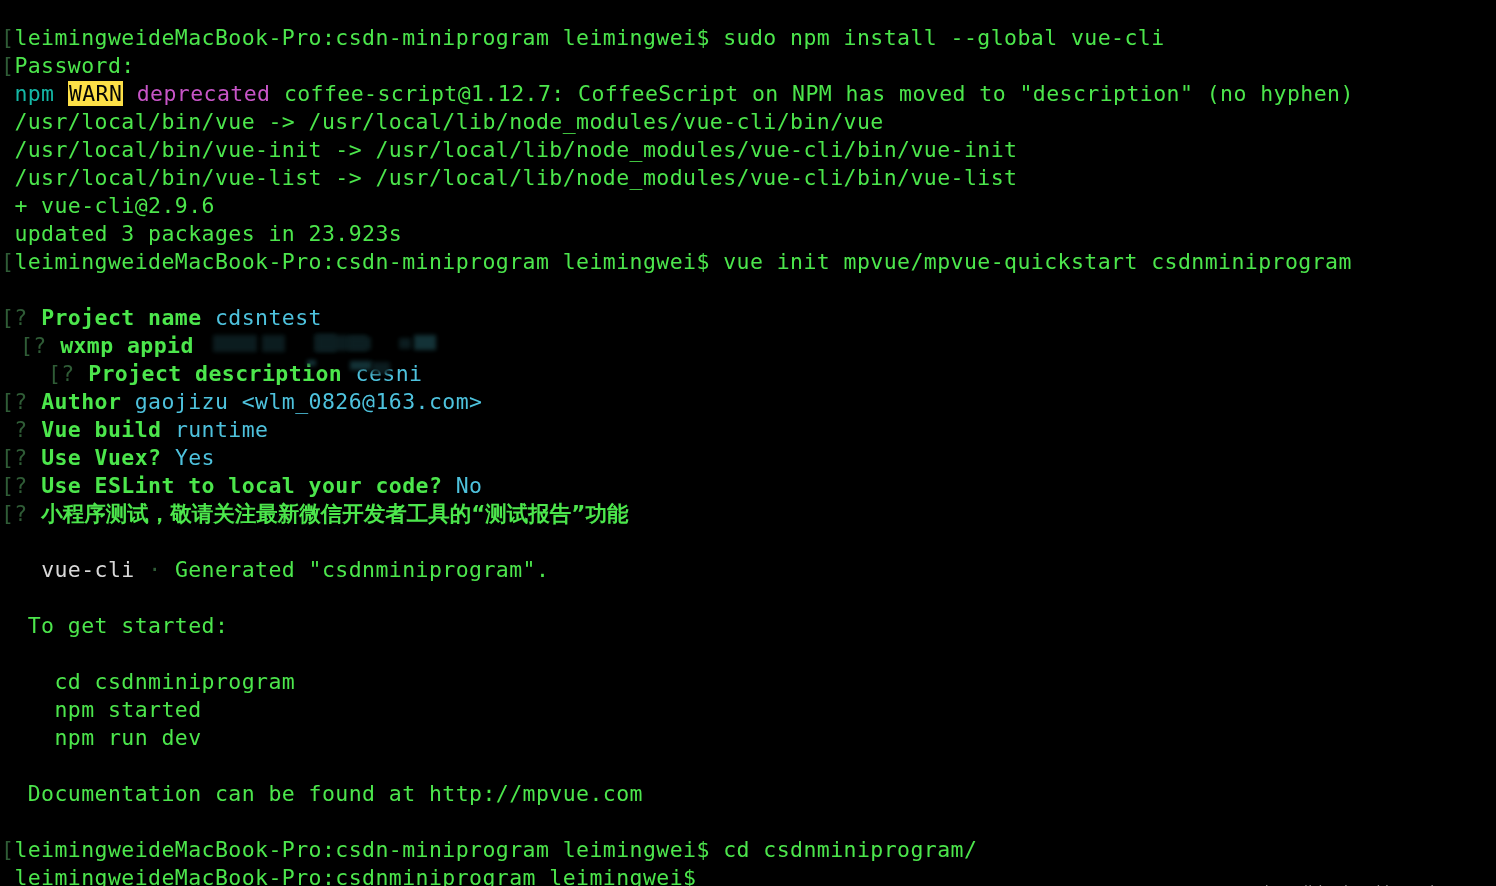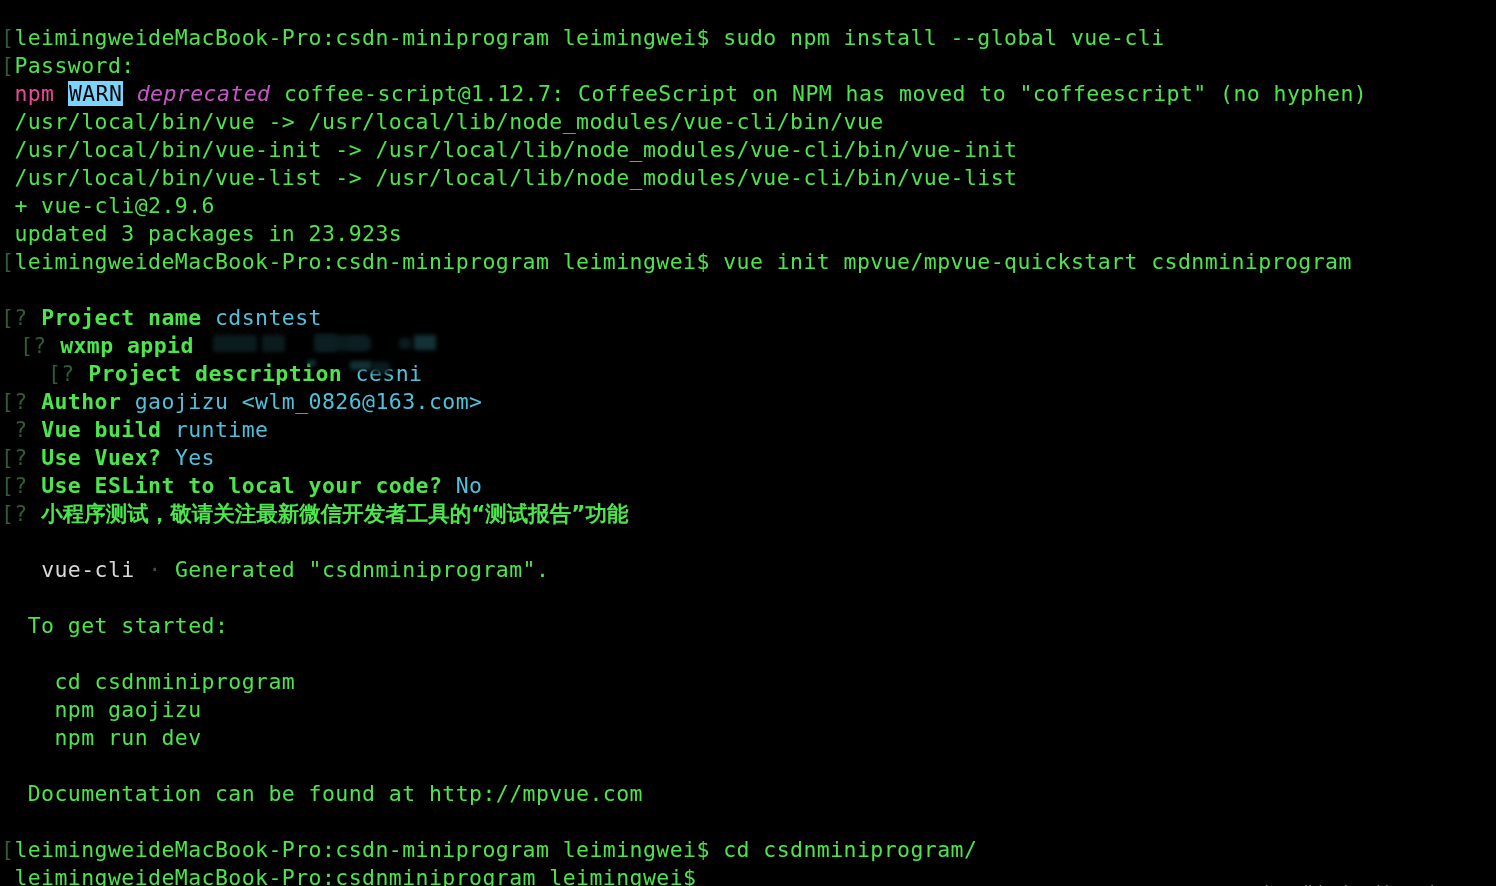--- a/index.html
+++ b/index.html
@@ -23,28 +23,28 @@
   }
   .line {
     height: 28px;
     white-space: pre;
     padding-left: 1px;
   }
   .blank { height: 28px; }
 
   
   .c-green   { color: #4ce64c; }
-  .c-grey    { color: #ec4899; }
+  .c-grey    { color: #14b8a6; }
   .c-dim     { color: #2f5c36; }
-  .c-magenta { color: #c755c7; font-style: italic; }
+  .c-magenta { color: #c755c7; }
   .c-blue    { color: #4ec2dd; }
   .c-white   { color: #d8d8d8; }
 
   .warn {
-    background: #7dd3fc;
+    background: #fde047;
     color: #050505;
     padding: 0 1px;
   }
   .qbold {
     color: #4ce64c;
     font-weight: bold;
   }
   .qbold-cjk {
     color: #4ce64c;
     font-weight: bold;
@@ -86,21 +86,21 @@
 </style>
 </head>
 <body>
 
 <div id="terminal">
 
   <div class="line"><span class="bracket">[</span><span class="c-green">leimingweideMacBook-Pro:csdn-miniprogram leimingwei$</span><span class="c-green"> </span><span class="c-green">sudo npm install --global vue-cli</span></div>
 
   <div class="line"><span class="bracket">[</span><span class="c-green">Password:</span></div>
 
-  <div class="line"> <span class="c-grey">npm</span> <span class="warn">WARN</span> <span class="c-magenta">deprecated</span> <span class="c-green">coffee-script@1.12.7: CoffeeScript on NPM has moved to "coffeescript" (no hyphen)</span></div>
+  <div class="line"> <span class="c-grey">npm</span> <span class="warn">WARN</span> <span class="c-magenta">deprecated</span> <span class="c-green">coffee-script@1.12.7: CoffeeScript on NPM has moved to "description" (no hyphen)</span></div>
 
   <div class="line"> <span class="c-green">/usr/local/bin/vue -&gt; /usr/local/lib/node_modules/vue-cli/bin/vue</span></div>
   <div class="line"> <span class="c-green">/usr/local/bin/vue-init -&gt; /usr/local/lib/node_modules/vue-cli/bin/vue-init</span></div>
   <div class="line"> <span class="c-green">/usr/local/bin/vue-list -&gt; /usr/local/lib/node_modules/vue-cli/bin/vue-list</span></div>
 
   <div class="line"> <span class="c-green">+ vue-cli@2.9.6</span></div>
   <div class="line"> <span class="c-green">updated 3 packages in 23.923s</span></div>
 
   <div class="line"><span class="bracket">[</span><span class="c-green">leimingweideMacBook-Pro:csdn-miniprogram leimingwei$</span> <span class="c-green">vue init mpvue/mpvue-quickstart csdnminiprogram</span></div>
 
@@ -142,21 +142,21 @@
 
   <div class="line">   <span class="c-white">vue-cli</span> <span class="c-dim">·</span> <span class="c-green">Generated "csdnminiprogram".</span></div>
 
   <div class="blank"></div>
 
   <div class="line">  <span class="c-green">To get started:</span></div>
 
   <div class="blank"></div>
 
   <div class="line">    <span class="c-green">cd csdnminiprogram</span></div>
-  <div class="line">    <span class="c-green">npm gaojizu</span></div>
+  <div class="line">    <span class="c-green">npm started</span></div>
   <div class="line">    <span class="c-green">npm run dev</span></div>
 
   <div class="blank"></div>
 
   <div class="line">  <span class="c-green">Documentation can be found at http://mpvue.com</span></div>
 
   <div class="blank"></div>
 
   <div class="line"><span class="bracket">[</span><span class="c-green">leimingweideMacBook-Pro:csdn-miniprogram leimingwei$</span> <span class="c-green">cd csdnminiprogram/</span></div>
 

